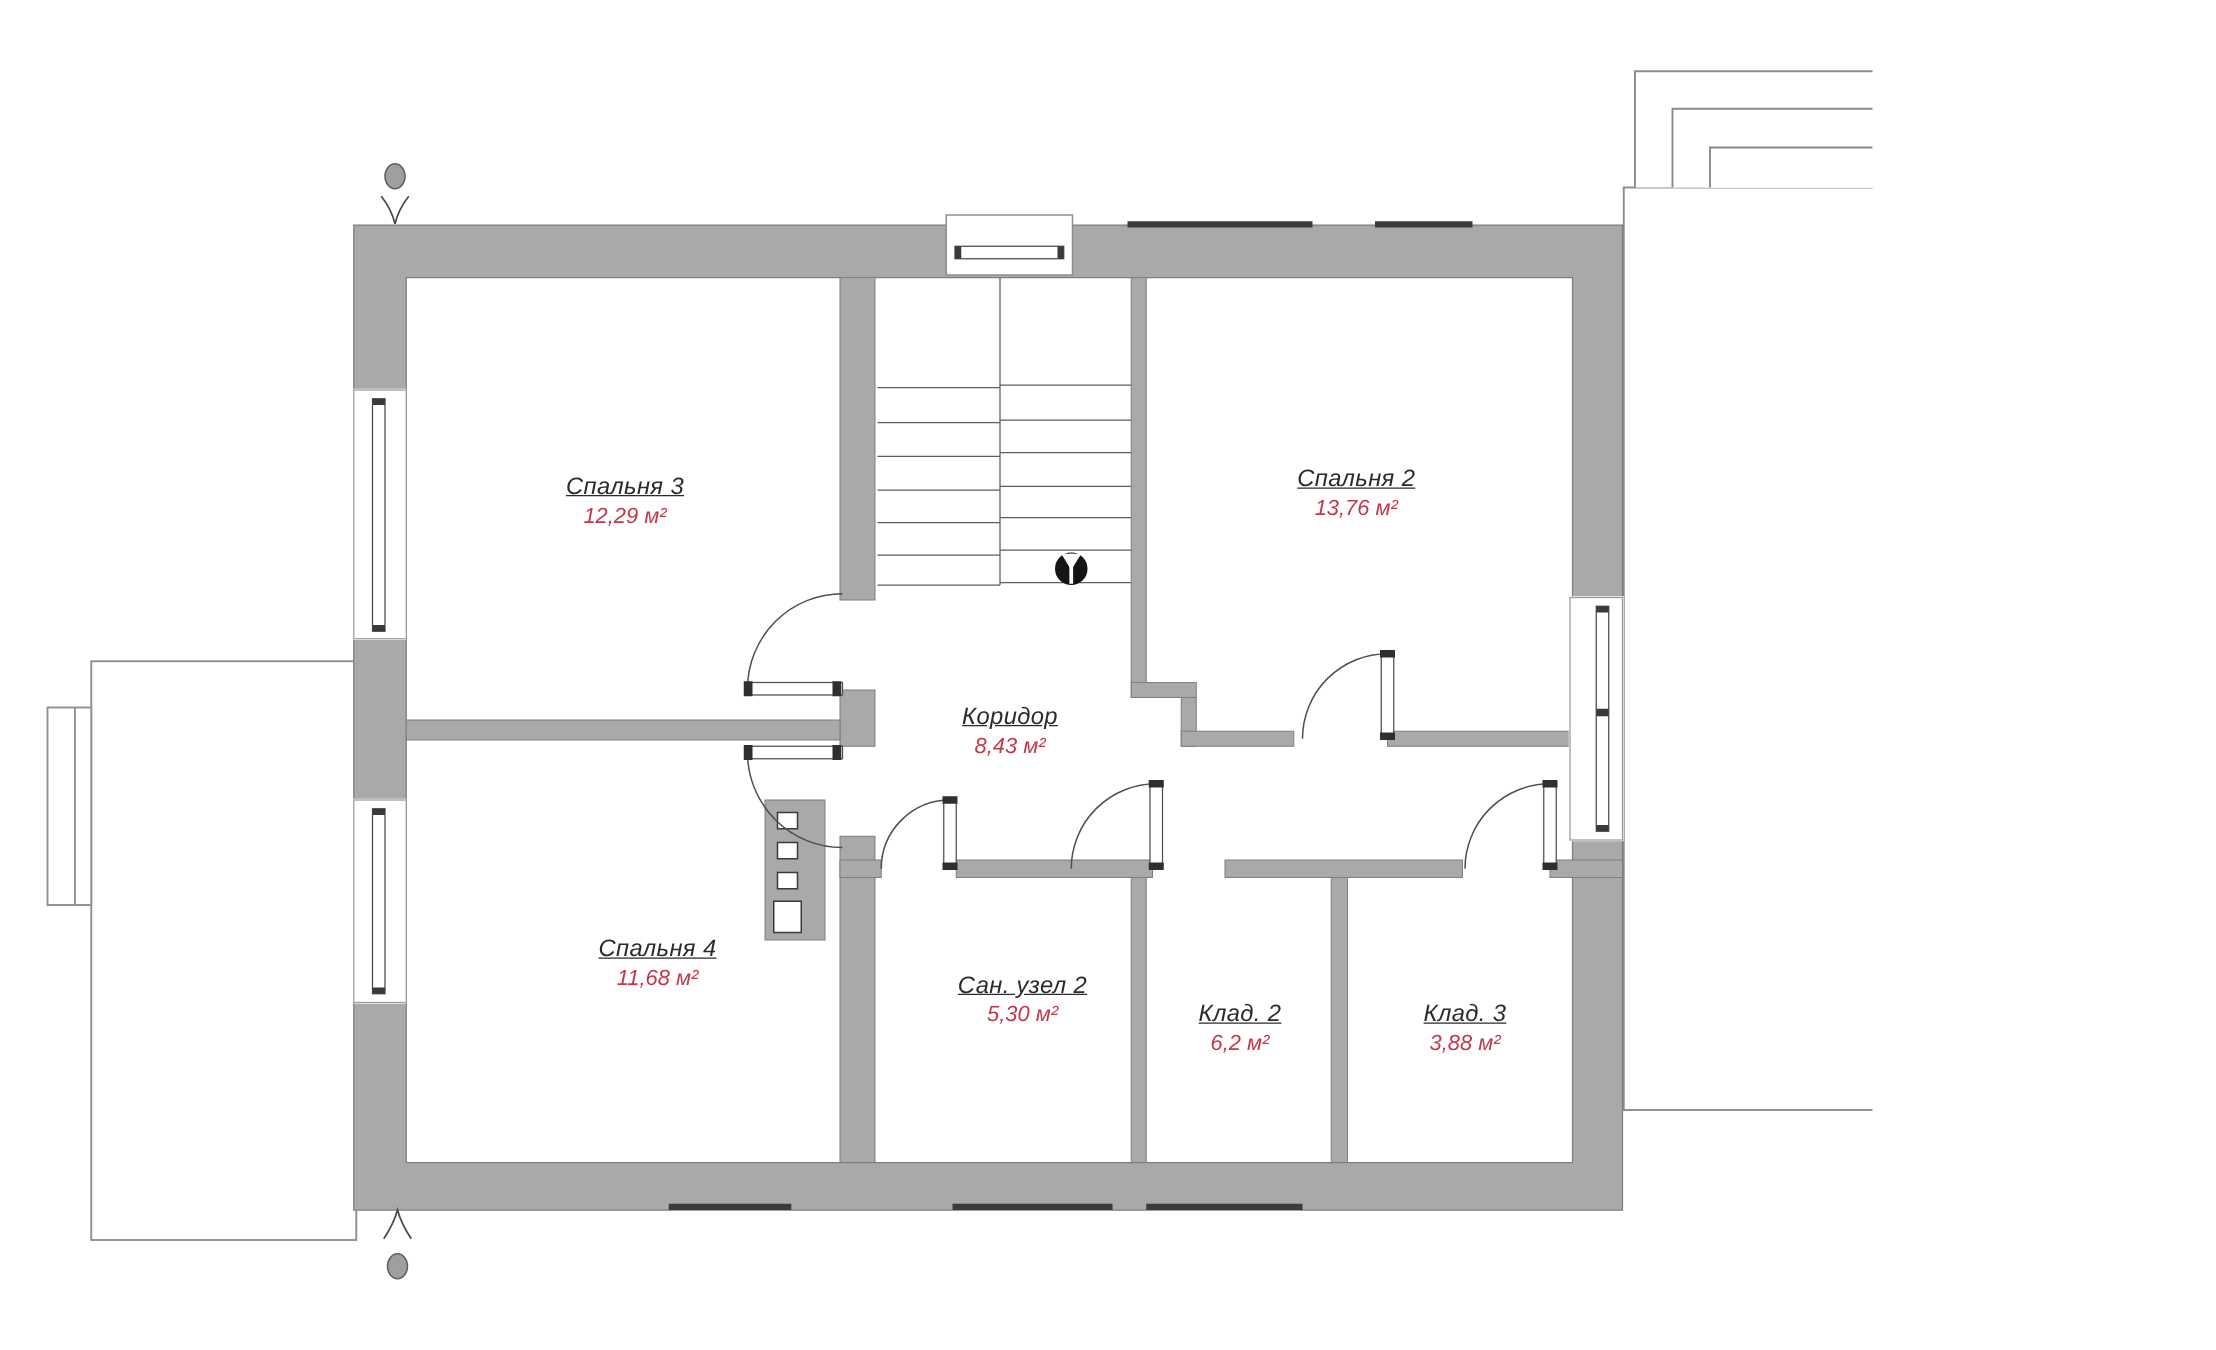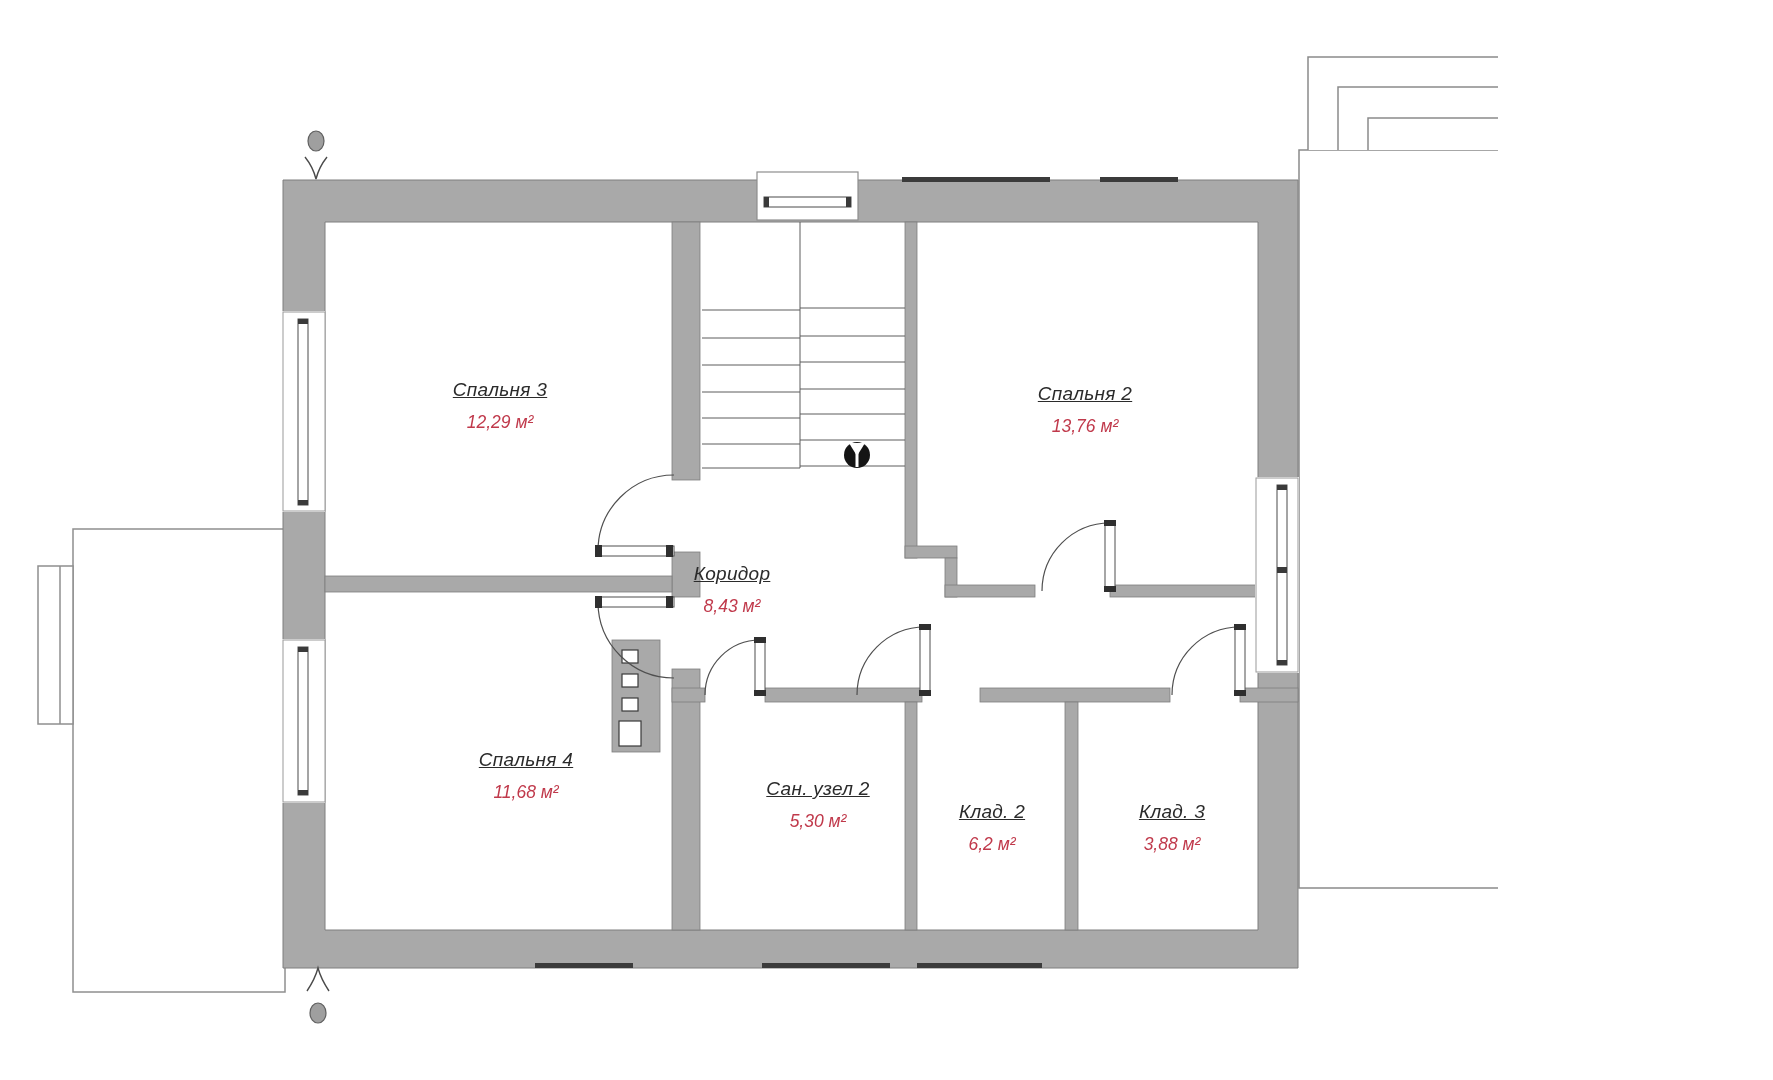--- a/index.html
+++ b/index.html
@@ -6,21 +6,21 @@
   .canvas{
     position:relative;width:1498px;height:1080px;background:#fff;overflow:hidden;
     font-family:"Liberation Sans",sans-serif;
   }
   .plan-svg{position:absolute;left:0;top:0;}
   .room-label{
     position:absolute;transform:translateX(-50%);text-align:center;white-space:nowrap;
     font-style:italic;font-size:19px;line-height:21px;color:#2b2b2b;
   }
   .room-label .rname{display:block;text-decoration:underline;letter-spacing:.3px;}
-  .room-label .rarea{display:block;color:#c0394b;font-size:17.5px;margin-top:12px;}
+  .room-label .rarea{display:block;color:#c0394b;font-size:17.5px;margin-top:2px;}
 </style>
 </head>
 <body>
 
 <div class="canvas">
 
   <svg class="plan-svg" width="1773" height="1080" viewBox="0 0 1773 1080" xmlns="http://www.w3.org/2000/svg">
 
     <g fill="#ffffff" stroke="#8f8f8f" stroke-width="1.5">
       <rect x="73" y="529" width="212" height="463"></rect>
@@ -170,26 +170,26 @@
       <path d="M307,991 Q315,979 318,968 Q321,979 329,991" fill="none" stroke="#4a4a4a" stroke-width="1.4"></path>
       <ellipse cx="318" cy="1013" rx="8" ry="10" fill="#9f9f9f" stroke="#5f5f5f" stroke-width="1.2"></ellipse>
     </g>
   </svg>
 
   <div class="room-label" style="left:500px;top:379px">
     <span class="rname">Спальня 3</span>
     <span class="rarea">12,29 м²</span>
   </div>
 
-  <div class="room-label" style="left:1085px;top:383px">
+  <div class="room-label" style="left:1085px;top:373px">
     <span class="rname">Спальня 2</span>
     <span class="rarea">13,76 м²</span>
   </div>
 
-  <div class="room-label" style="left:732px;top:563px">
+  <div class="room-label" style="left:808px;top:563px">
     <span class="rname">Коридор</span>
     <span class="rarea">8,43 м²</span>
   </div>
 
   <div class="room-label" style="left:526px;top:749px">
     <span class="rname">Спальня 4</span>
     <span class="rarea">11,68 м²</span>
   </div>
 
   <div class="room-label" style="left:818px;top:778px">

